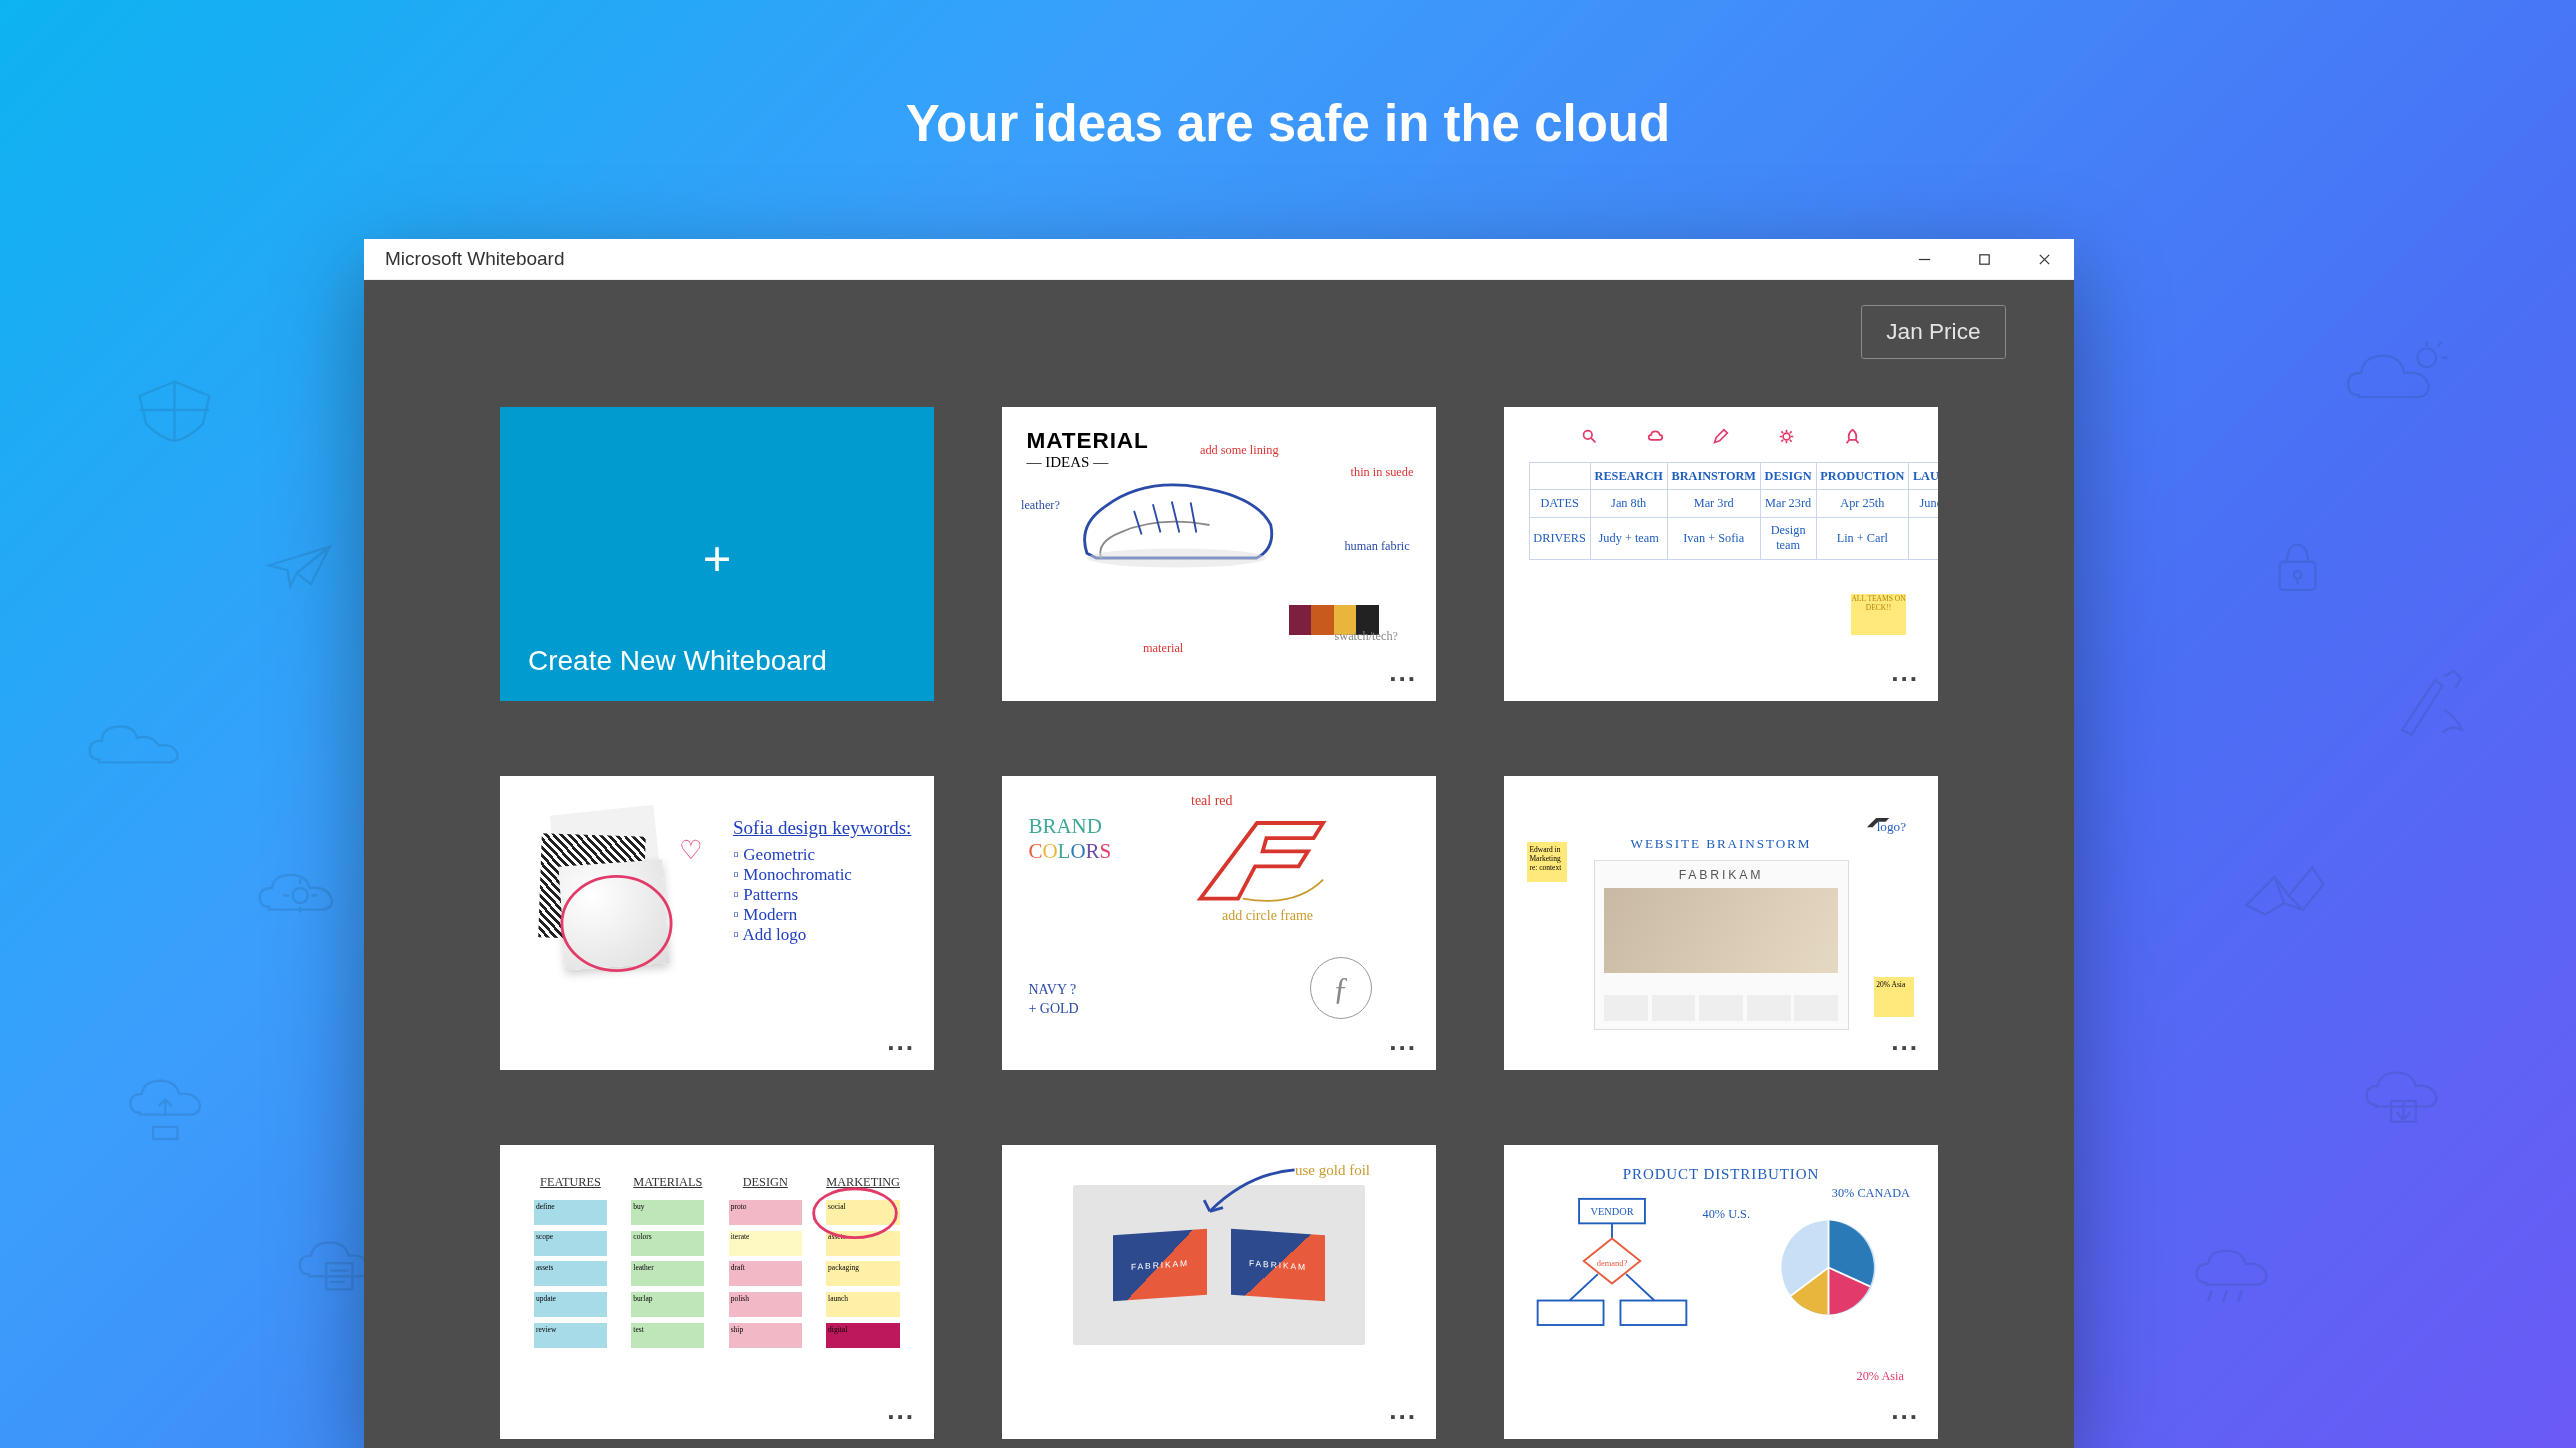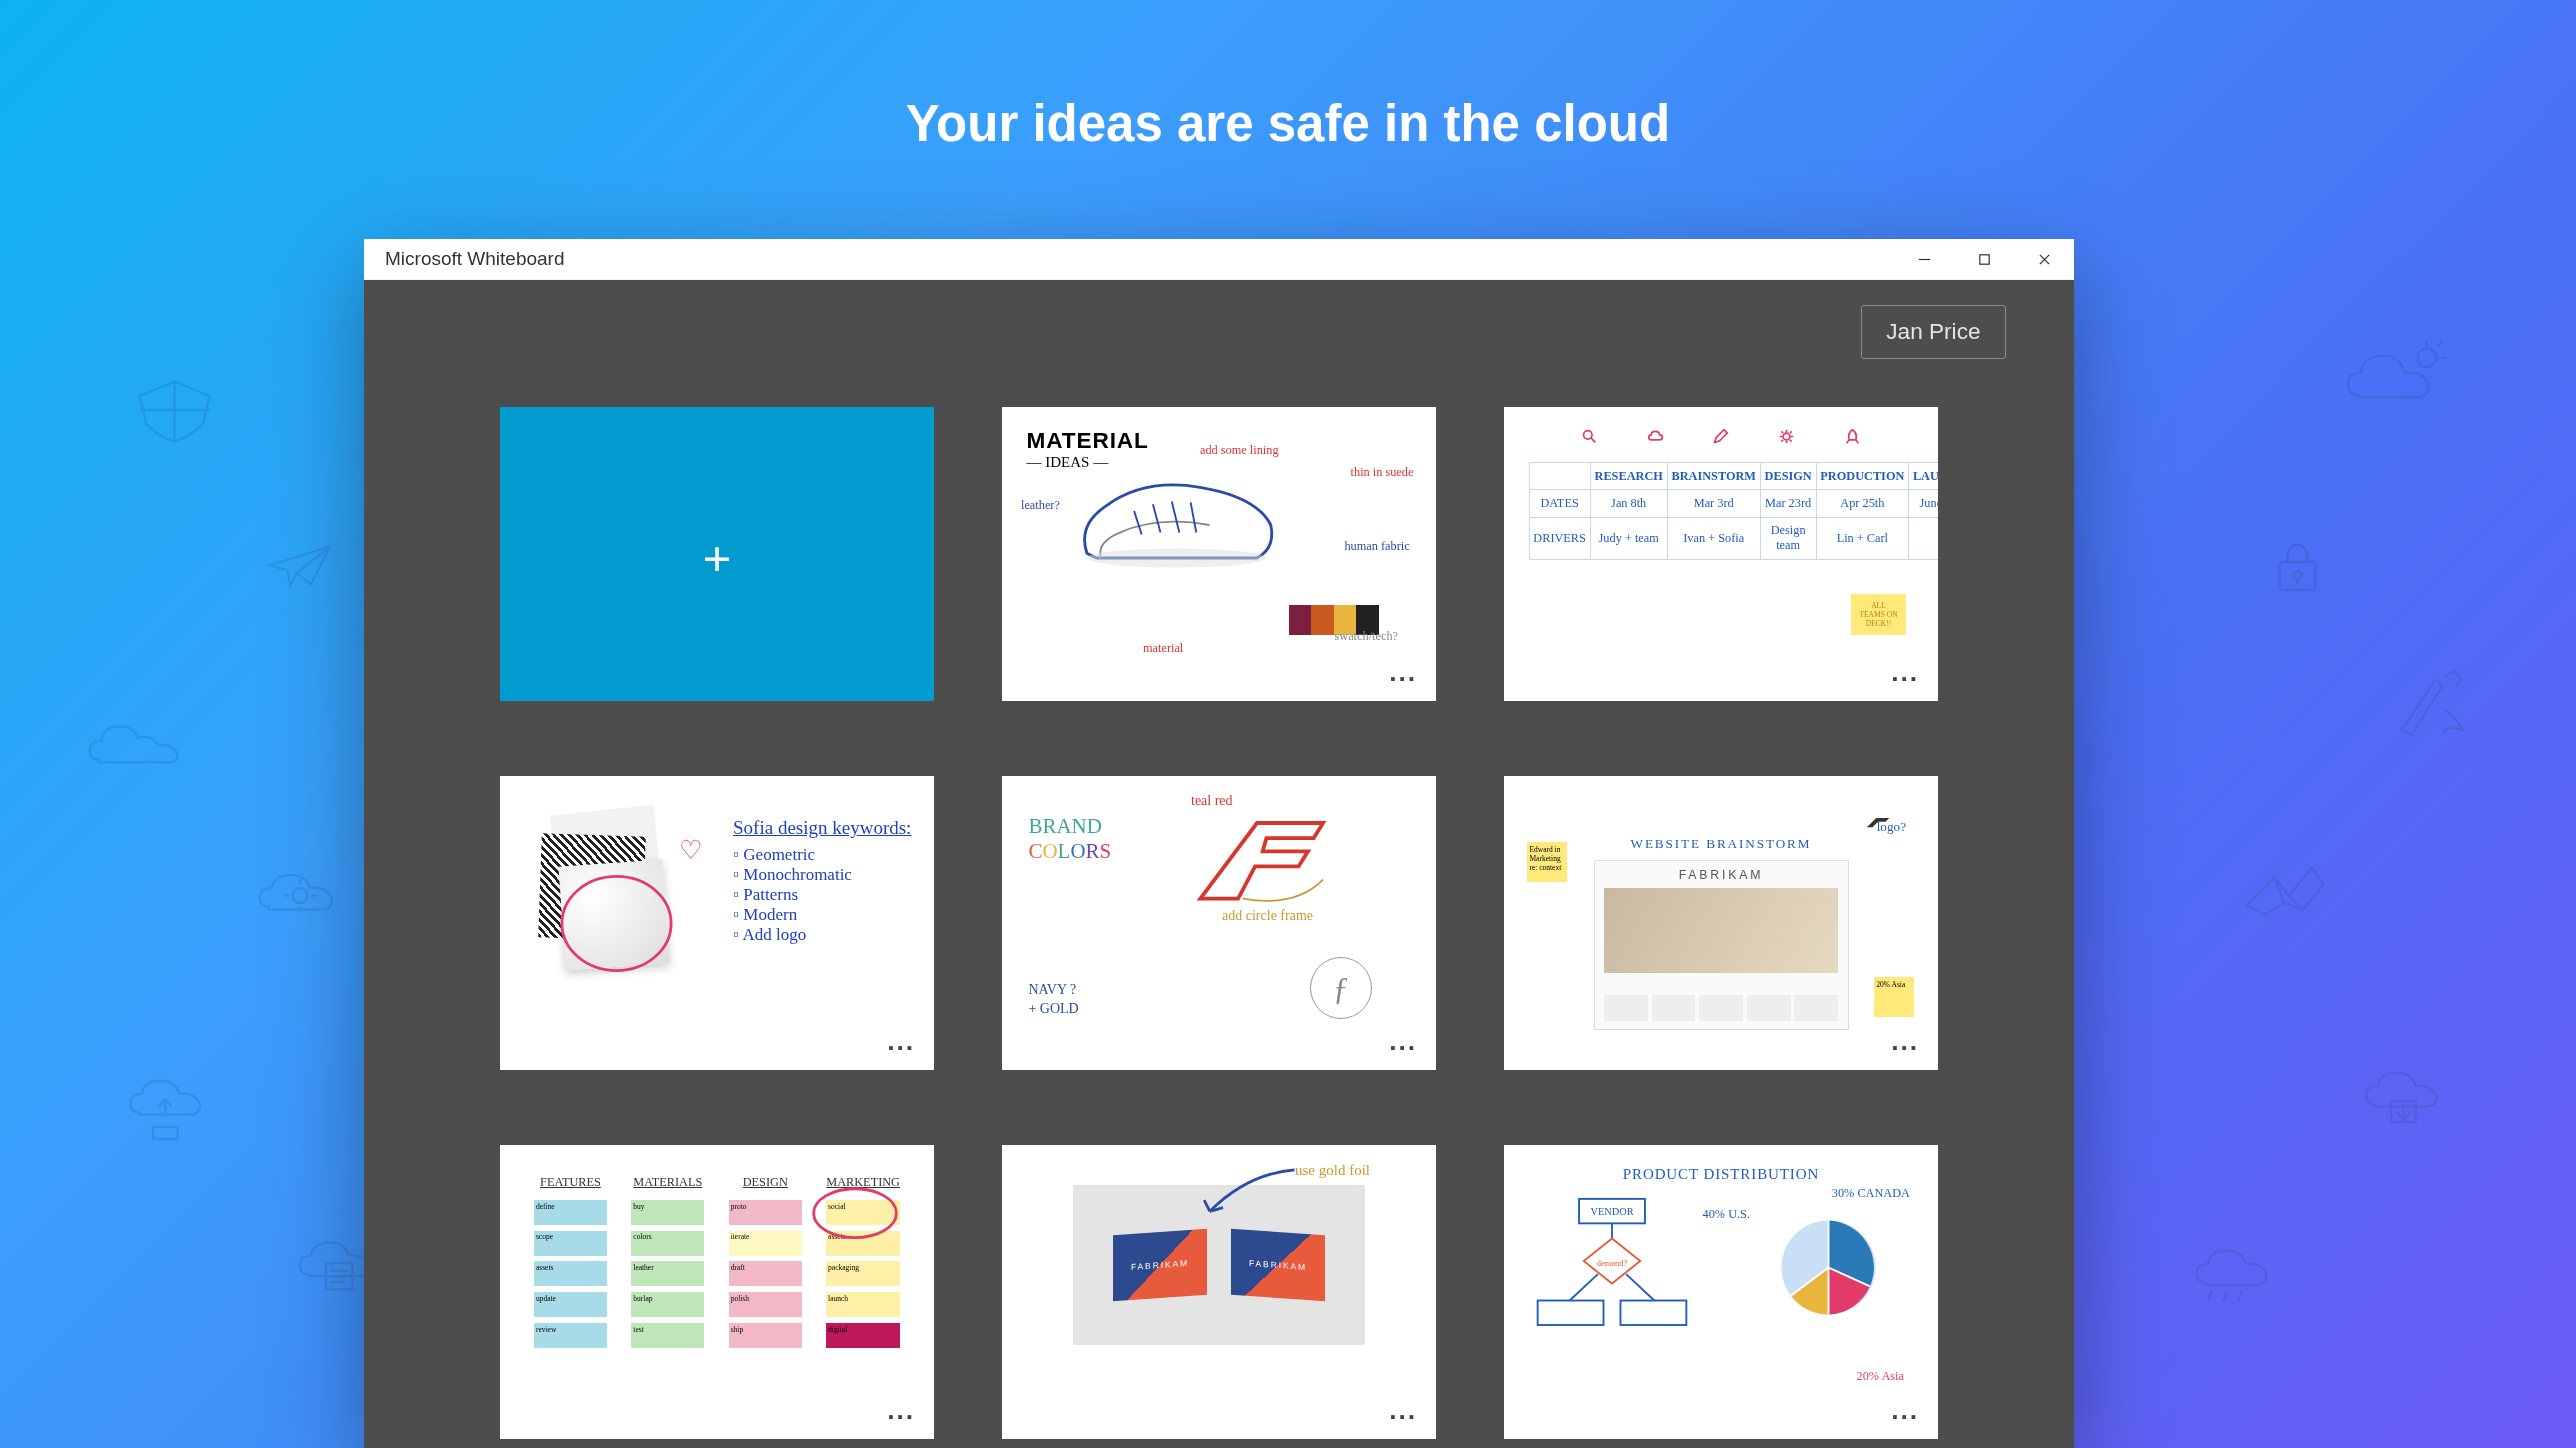--- a/index.html
+++ b/index.html
@@ -135,21 +135,21 @@
     .t-material .title { font-family: 'Trebuchet MS', sans-serif; font-size: 22.6px; font-weight: 800; letter-spacing: 0.9px; }
     .t-material .sub { font-family: cursive; font-size: 15px; }
     .t-material .shoe { position: absolute; top: 52px; left: 66px; }
     .t-material .swatch { position: absolute; bottom: 66px; right: 57px; display: flex; }
     .t-material .swatch span { width: 22.6px; height: 30px; }
     .t-material .note { position: absolute; font-family: cursive; font-size: 12.3px; }
     .t-timeline table { width: 100%; border-collapse: collapse; font-family: cursive; font-size: 12.3px; color: #1f5dbf; margin-top: 17px; }
     .t-timeline td, .t-timeline th { border: 0.9px solid #c8d6ef; padding: 5.7px 3.8px; text-align: center; }
     .t-timeline .icons { display: flex; justify-content: space-around; padding: 0 28px; color: #e23b6a; }
     .t-timeline .icons svg { width: 17px; height: 17px; }
-    .t-timeline .sticky { position: absolute; right: 32px; bottom: 66px; width: 55px; height: 41px; background: #ffe97a; font-size: 7.5px; padding: 7px; color: #b8860b; font-family: cursive; text-align: center; }
+    .t-timeline .sticky { position: absolute; right: 32px; bottom: 66px; width: 55px; height: 41px; background: #ffe97a; font-size: 7.5px; padding: 0; color: #b8860b; font-family: cursive; text-align: center; }
     .t-sole .tex { position: absolute; top: 34px; left: 21px; }
     .t-sole .tex .sheet { width: 104px; height: 104px; position: absolute; }
     .t-sole .list { position: absolute; top: 41px; right: 22.6px; font-family: cursive; font-size: 17px; color: #1f3fbf; }
     .t-sole .list .hd { font-size: 19px; text-decoration: underline; margin-bottom: 5.7px; }
     .t-sole .heart { position: absolute; top: 58px; left: 179px; color: #e23b6a; font-size: 26.4px; }
     .t-brand .txt { position: absolute; top: 38px; left: 26.4px; font-family: cursive; font-size: 21px; }
     .t-brand .logo { position: absolute; top: 28px; left: 170px; }
     .t-brand .circ { position: absolute; bottom: 51px; right: 64px; width: 62px; height: 62px; border: 1.9px solid #999; border-radius: 50%; display: flex; align-items: center; justify-content: center; font-family: Georgia, serif; font-size: 32px; color: #888; }
     .t-brand .note2 { position: absolute; font-family: cursive; font-size: 14px; }
     .t-web .hd { text-align: center; font-family: cursive; font-size: 13.2px; color: #1f5dbf; letter-spacing: 1.9px; margin-top: 39px; }
@@ -247,20 +247,21 @@
     </div>
   </div>
 
   <div class="app-body">
     <div class="user-chip">Jan Price</div>
 
     <div class="grid">
 
       <div class="tile tile-new">
         <span class="plus">+</span>
+        <span class="label">Create New Whiteboard</span>
       </div>
 
       <div class="tile">
         <div class="thumb t-material">
           <div class="title">MATERIAL</div>
           <div class="sub">— IDEAS —</div>
           <svg class="shoe" width="217" height="132" viewBox="0 0 230 140">
             <path d="M20 100 Q10 70 40 50 Q80 20 140 30 Q200 40 215 70 Q220 95 200 105 L30 105 Z" fill="none" stroke="#2b4ba8" stroke-width="3"></path>
             <path d="M35 105 Q30 88 55 78 Q95 60 150 70" fill="none" stroke="#888" stroke-width="2"></path>
             <path d="M70 55 L78 80 M90 48 L98 78 M110 45 L118 78 M130 46 L136 78" stroke="#2b4ba8" stroke-width="2"></path>

